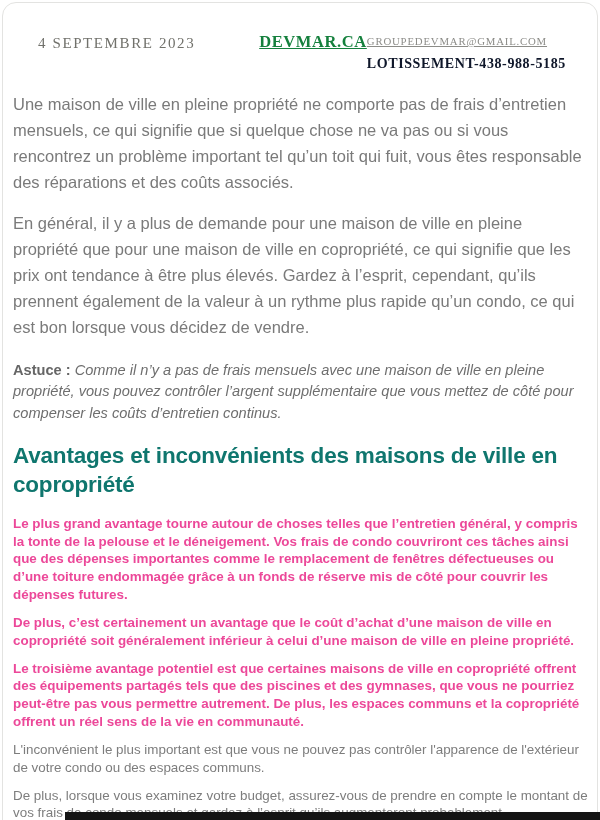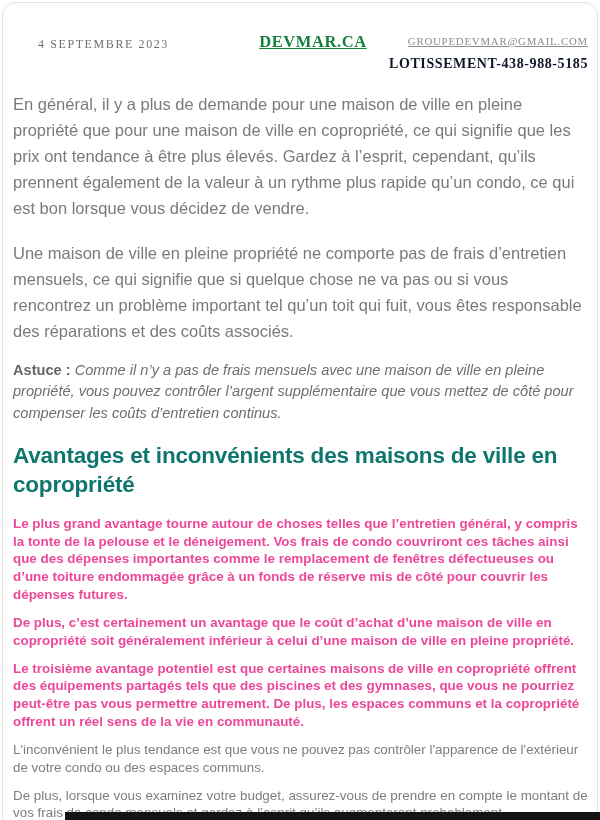--- a/index.html
+++ b/index.html
@@ -13,25 +13,25 @@
     position:absolute;top:2px;left:2px;right:2px;height:860px;
     border:1px solid #e3e3e1;border-radius:14px 14px 0 0;
     pointer-events:none;
   }
   .content{position:relative;padding:0 12px 0 13px;}
 
   
   .hdr{display:flex;align-items:flex-start;padding-top:28px;margin-bottom:18px;
        font-family:"Liberation Serif","DejaVu Serif",serif;}
   .hdr-left{flex:1;padding-left:25px;padding-top:6px;}
-  .hdr-date{font-size:12px;letter-spacing:1.6px;color:#71716b;}
+  .hdr-date{font-size:15px;letter-spacing:1.6px;color:#71716b;}
   .hdr-center{flex:0 0 auto;padding-top:4px;}
   .brand-link{font-size:16.5px;font-weight:700;color:#15803d;
               text-decoration:underline;letter-spacing:0.6px;cursor:pointer;}
-  .hdr-right{flex:1;text-align:right;line-height:1.45;}
+  .hdr-right{flex:1;text-align:left;line-height:1.45;}
   .hdr-email{font-size:10.8px;letter-spacing:0.8px;color:#8c8c88;
              text-decoration:underline;cursor:pointer;}
   .hdr-phone{font-size:14px;font-weight:600;letter-spacing:0.6px;color:#0f172a;}
 
   
   .lead{font-size:16.5px;line-height:1.57;color:#7a7a7a;margin:0 0 15px 0;}
   .lead.second{margin-bottom:19px;}
   .astuce{font-size:14.6px;line-height:1.5;color:#6e6e6e;margin:0 0 17px 0;}
   .astuce .label{font-weight:700;font-style:normal;color:#666666;}
   .astuce .txt{font-style:italic;}
@@ -60,33 +60,33 @@
     </div>
     <div class="hdr-center">
       <span class="brand-link">DEVMAR.CA</span>
     </div>
     <div class="hdr-right">
       <div><span class="hdr-email">GROUPEDEVMAR@GMAIL.COM</span></div>
       <div><span class="hdr-phone">LOTISSEMENT-438-988-5185</span></div>
     </div>
   </div>
 
+  <p class="lead">Une maison de ville en pleine propriété ne comporte pas de frais d’entretien mensuels, ce qui signifie que si quelque chose ne va pas ou si vous rencontrez un problème important tel qu’un toit qui fuit, vous êtes responsable des réparations et des coûts associés.</p>
+
   <p class="lead second">En général, il y a plus de demande pour une maison de ville en pleine propriété que pour une maison de ville en copropriété, ce qui signifie que les prix ont tendance à être plus élevés. Gardez à l’esprit, cependant, qu’ils prennent également de la valeur à un rythme plus rapide qu’un condo, ce qui est bon lorsque vous décidez de vendre.</p>
-
-  <p class="lead">Une maison de ville en pleine propriété ne comporte pas de frais d’entretien mensuels, ce qui signifie que si quelque chose ne va pas ou si vous rencontrez un problème important tel qu’un toit qui fuit, vous êtes responsable des réparations et des coûts associés.</p>
 
   <p class="astuce"><span class="label">Astuce :</span> <span class="txt">Comme il n’y a pas de frais mensuels avec une maison de ville en pleine propriété, vous pouvez contrôler l’argent supplémentaire que vous mettez de côté pour compenser les coûts d’entretien continus.</span></p>
 
   <h1 class="doc-heading">Avantages et inconvénients des maisons de ville en copropriété</h1>
 
   <p class="small-bold">Le plus grand avantage tourne autour de choses telles que l’entretien général, y compris la tonte de la pelouse et le déneigement. Vos frais de condo couvriront ces tâches ainsi que des dépenses importantes comme le remplacement de fenêtres défectueuses ou d’une toiture endommagée grâce à un fonds de réserve mis de côté pour couvrir les dépenses futures.</p>
 
   <p class="small-bold">De plus, c’est certainement un avantage que le coût d’achat d’une maison de ville en copropriété soit généralement inférieur à celui d’une maison de ville en pleine propriété.</p>
 
   <p class="small-bold">Le troisième avantage potentiel est que certaines maisons de ville en copropriété offrent des équipements partagés tels que des piscines et des gymnases, que vous ne pourriez peut-être pas vous permettre autrement. De plus, les espaces communs et la copropriété offrent un réel sens de la vie en communauté.</p>
 
-  <p class="small-reg">L'inconvénient le plus tendance est que vous ne pouvez pas contrôler l'apparence de l'extérieur de votre condo ou des espaces communs.</p>
+  <p class="small-reg">L'inconvénient le plus important est que vous ne pouvez pas contrôler l'apparence de l'extérieur de votre condo ou des espaces communs.</p>
 
   <p class="small-reg">De plus, lorsque vous examinez votre budget, assurez-vous de prendre en compte le montant de vos frais de condo mensuels et gardez à l’esprit qu’ils augmenteront probablement</p>
 
 </div>
 
 <div class="bottom-bar"></div>
 
 </body></html>

